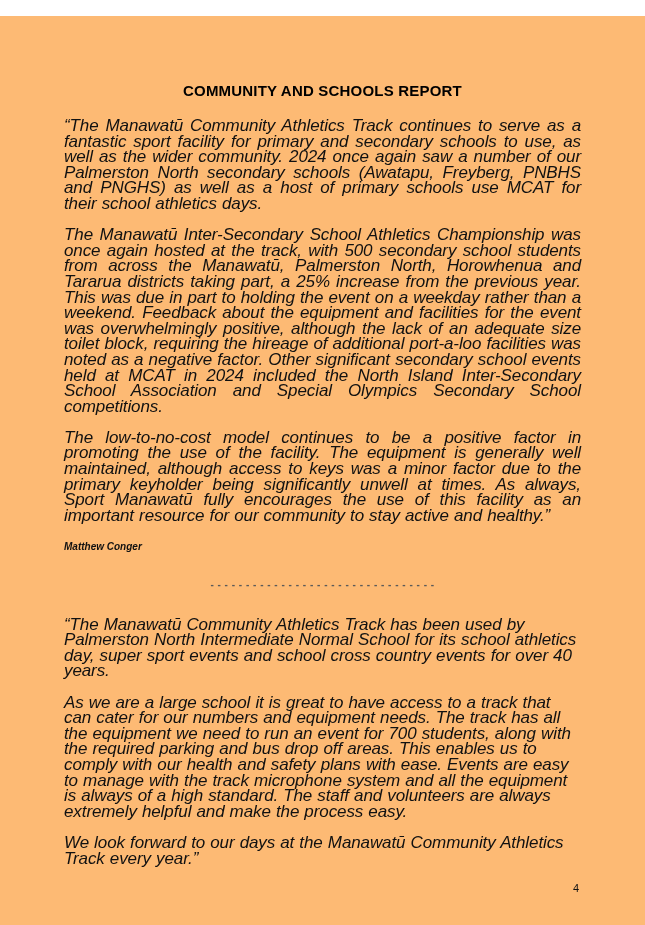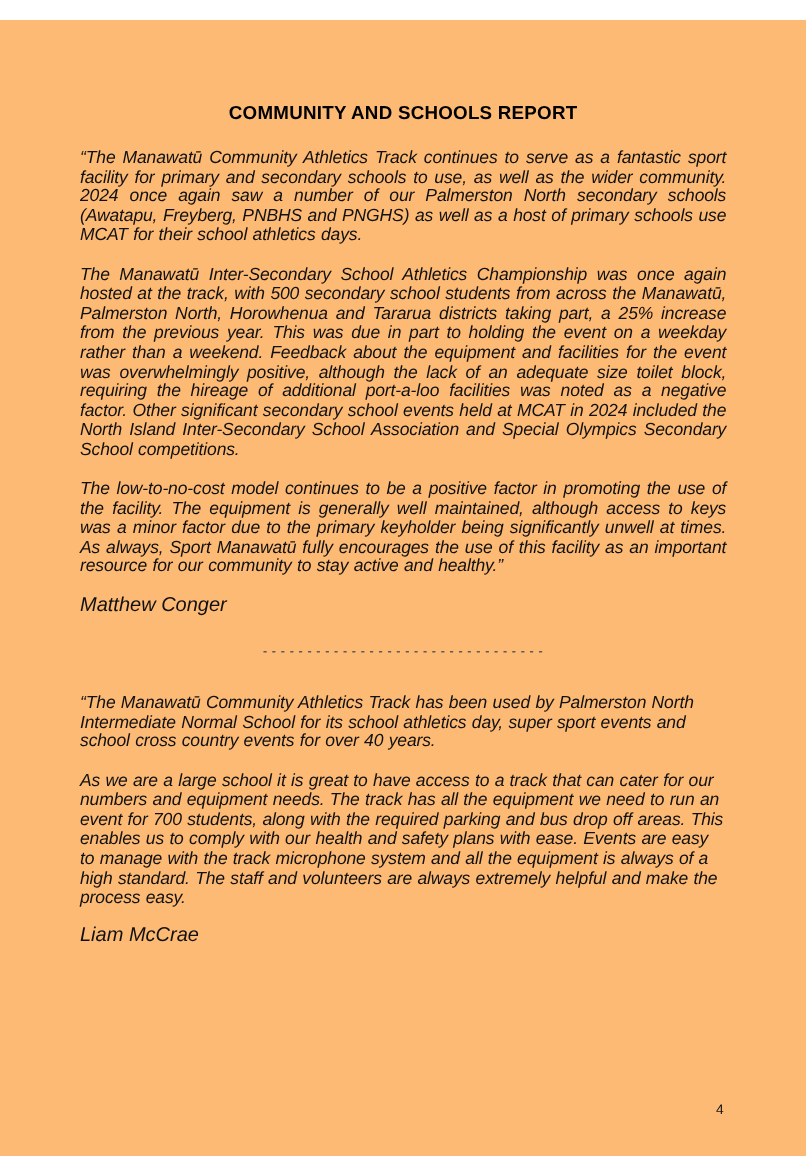--- a/index.html
+++ b/index.html
@@ -24,33 +24,33 @@
     text-align: center;
     font-size: 15px;
     font-weight: bold;
     letter-spacing: 0.2px;
     color: #000000;
     font-stretch: condensed;
   }
   .body-para {
     margin: 0 0 15.6px 0;
     font-style: italic;
-    font-size: 14px;
+    font-size: 17px;
     line-height: 15.6px;
     letter-spacing: -0.1px;
     word-spacing: 0.5px;
   }
   .justified {
     text-align: justify;
   }
   .sig-name {
     margin: 0;
     font-style: italic;
-    font-weight: normal;
-    font-size: 16px;
+    font-weight: bold;
+    font-size: 10px;
     line-height: 15.6px;
   }
   .sig-role {
     margin: 0;
     font-style: italic;
     font-size: 11.5px;
     line-height: 15.6px;
   }
   .separator {
     margin: 24px 0 27px 0;
@@ -81,18 +81,18 @@
     <p class="body-para justified">The Manawatū Inter-Secondary School Athletics Championship was once again hosted at the track, with 500 secondary school students from across the Manawatū, Palmerston North, Horowhenua and Tararua districts taking part, a 25% increase from the previous year. This was due in part to holding the event on a weekday rather than a weekend. Feedback about the equipment and facilities for the event was overwhelmingly positive, although the lack of an adequate size toilet block, requiring the hireage of additional port-a-loo facilities was noted as a negative factor. Other significant secondary school events held at MCAT in 2024 included the North Island Inter-Secondary School Association and Special Olympics Secondary School competitions.</p>
     <p class="body-para justified">The low-to-no-cost model continues to be a positive factor in promoting the use of the facility. The equipment is generally well maintained, although access to keys was a minor factor due to the primary keyholder being significantly unwell at times. As always, Sport Manawatū fully encourages the use of this facility as an important resource for our community to stay active and healthy.”</p>
     <p class="sig-name">Matthew Conger</p>
   </section>
 
   <div class="separator">- - - - - - - - - - - - - - - - - - - - - - - - - - - - - - - -</div>
 
   <section>
     <p class="body-para">“The Manawatū Community Athletics Track has been used by Palmerston North Intermediate Normal School for its school athletics day, super sport events and school cross country events for over 40 years.</p>
     <p class="body-para">As we are a large school it is great to have access to a track that can cater for our numbers and equipment needs. The track has all the equipment we need to run an event for 700 students, along with the required parking and bus drop off areas. This enables us to comply with our health and safety plans with ease. Events are easy to manage with the track microphone system and all the equipment is always of a high standard. The staff and volunteers are always extremely helpful and make the process easy.</p>
-    <p class="sig-name">Liam McCrae</p>
+    <p class="body-para">We look forward to our days at the Manawatū Community Athletics Track every year.”</p>
   </section>
 
   <div class="page-number">4</div>
 
 </div>
 
 </body></html>

